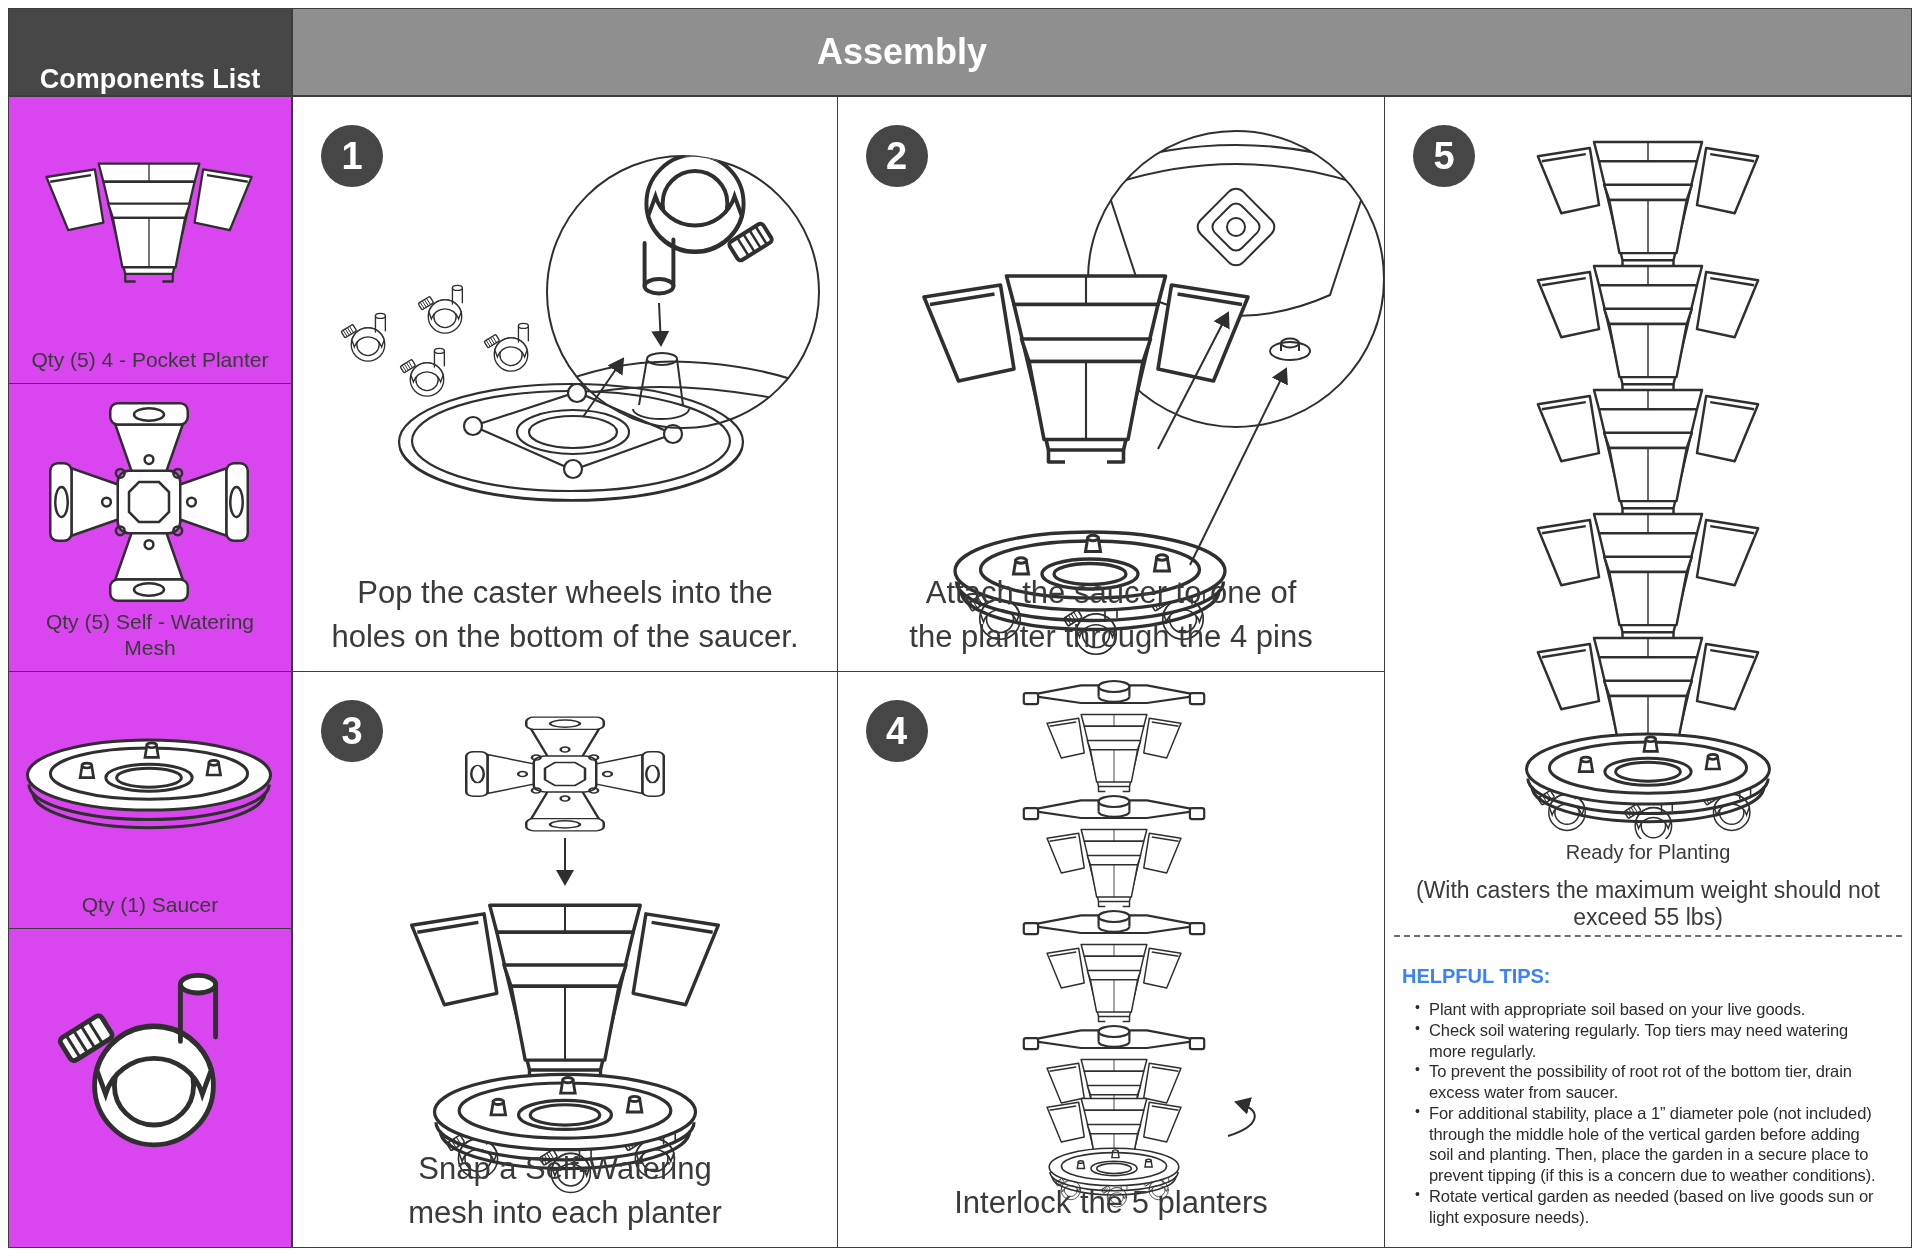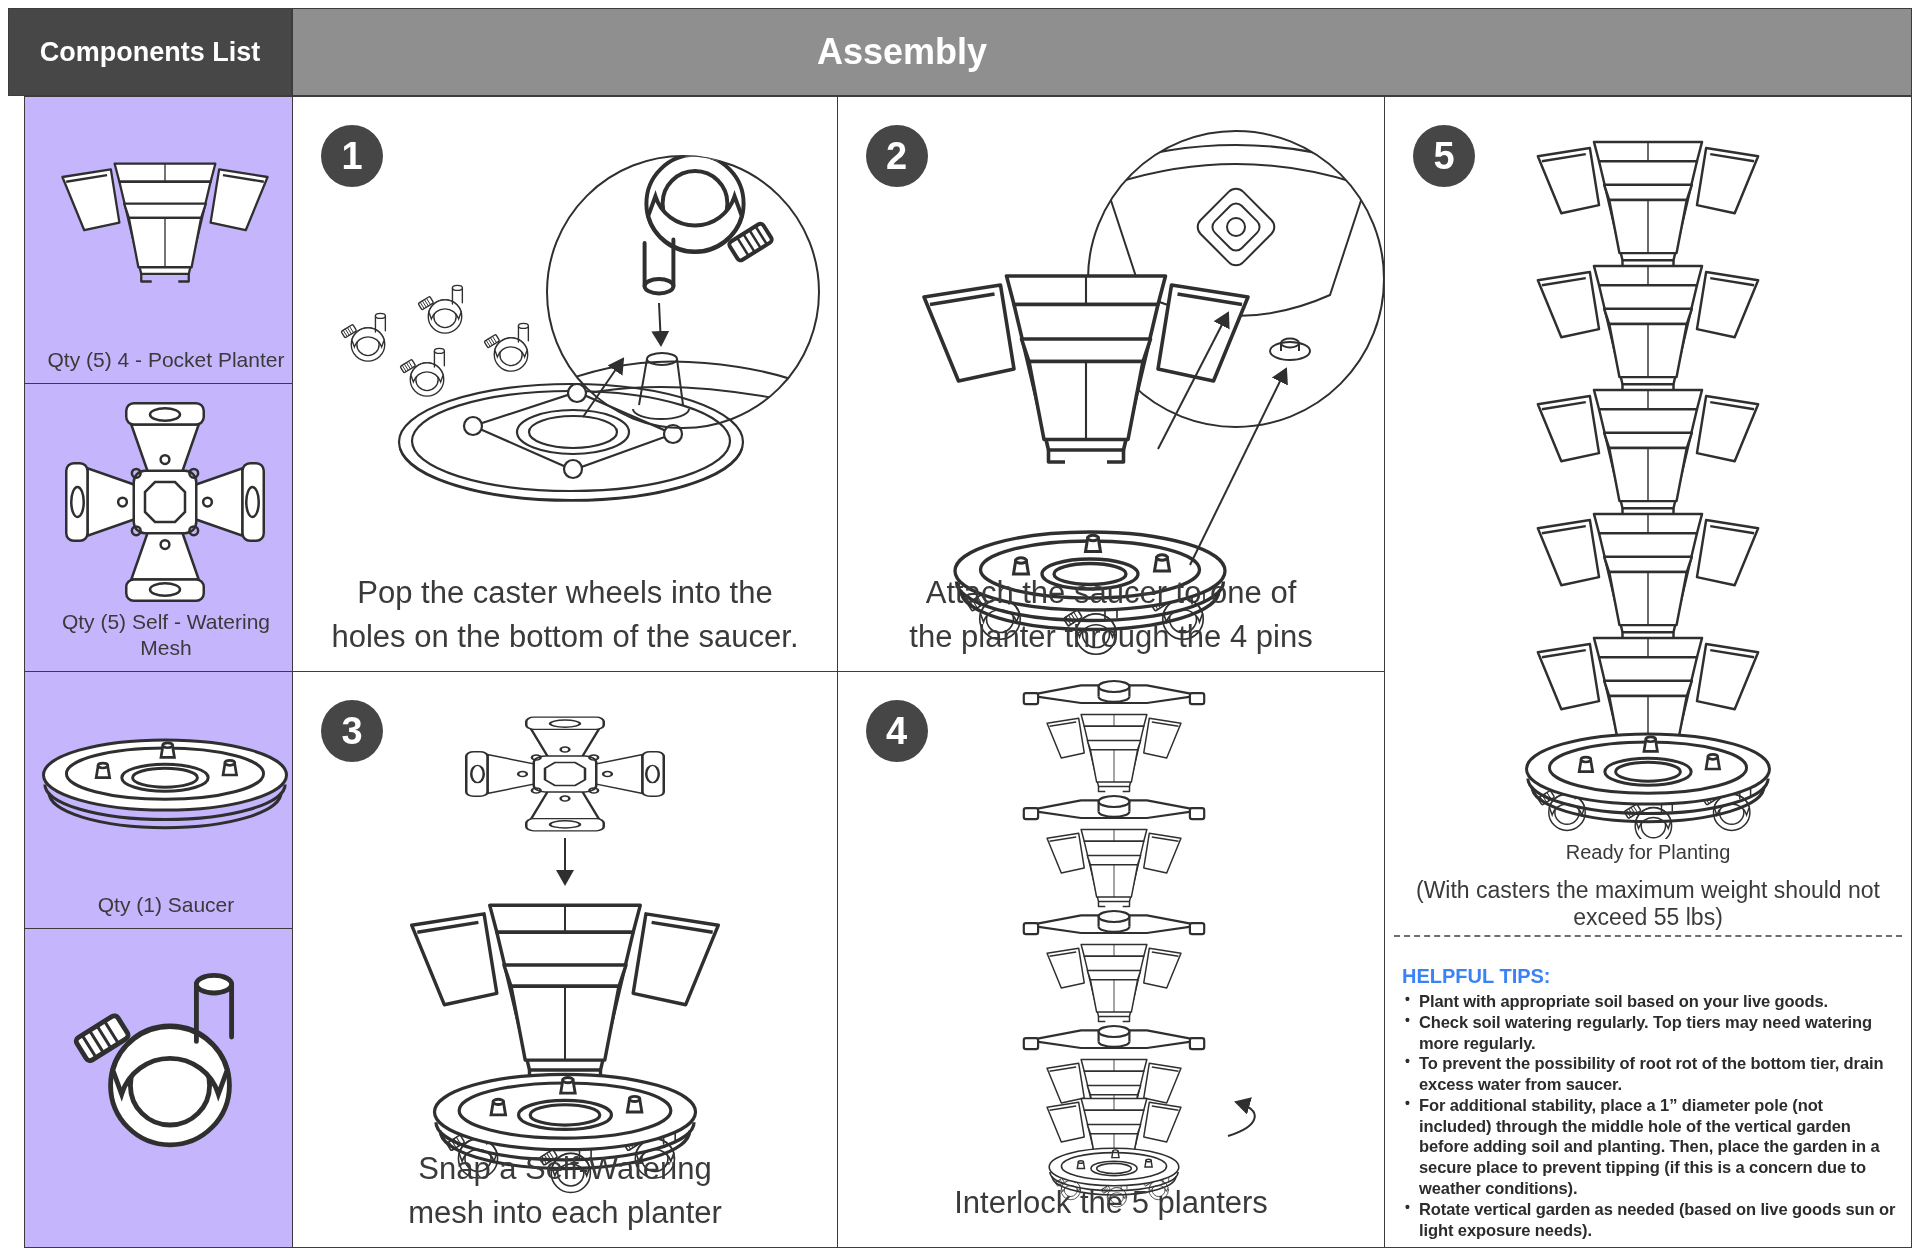--- a/index.html
+++ b/index.html
@@ -5,29 +5,29 @@
 <style>
   html,body { margin:0; padding:0; background:#ffffff; }
   .page {
     position:relative; width:1920px; height:1256px; background:#ffffff;
     font-family:"Liberation Sans", sans-serif; color:#3a3a3a; overflow:hidden;
   }
   .sheet { position:absolute; left:8px; top:8px; width:1904px; height:1240px; }
   .panel { position:absolute; box-sizing:border-box; border:1.5px solid #3c3c3c; background:#ffffff; }
   .comp-header {
     left:0; top:0; width:284px; height:88px; background:#474747;
-    display:flex; align-items:center; justify-content:center;
+    display:flex; align-items:flex-end; justify-content:center;
     color:#ffffff; font-size:27px; font-weight:bold;
   }
   .asm-header {
     left:284px; top:0; width:1620px; height:88px; background:#8f8f8f;
     display:flex; align-items:center; justify-content:center; padding-right:400px;
     color:#ffffff; font-size:36px; font-weight:bold;
   }
-  .comp-row { left:0; width:284px; background:#c4b5fd;margin-left:16px; }
+  .comp-row { left:0; width:284px; background:#d946ef; }
   .comp-row-1 { top:88px;  height:288px; }
   .comp-row-2 { top:374.5px; height:290px; }
   .comp-row-3 { top:663px; height:258px; }
   .comp-row-4 { top:919.5px; height:320.5px; }
   .comp-label {
     position:absolute; left:6px; right:6px; bottom:10px; text-align:center;
     font-size:21px; line-height:1.25; white-space:pre-line; color:#3a3a3a;
   }
   .step-1 { left:284px;  top:88px;  width:546px; height:576.5px; }
   .step-2 { left:828.5px; top:88px; width:549px; height:576.5px; }
@@ -45,21 +45,21 @@
     font-size:31px; line-height:1.42; white-space:pre-line; color:#3a3a3a; z-index:2;
   }
   .caption-single { bottom:22px; }
   .scene { position:absolute; left:0; top:0; }
   .comp-art { position:absolute; left:0; top:8px; }
   .ready-title { position:absolute; top:744px; left:0; right:0; text-align:center; font-size:20px; color:#3a3a3a; }
   .ready-sub   { position:absolute; top:780px; left:0; right:0; text-align:center; font-size:23px; color:#3a3a3a; }
   .dash-sep { position:absolute; top:838px; left:9px; right:9px; border-top:2px dashed #6e6e6e; }
   .tips { position:absolute; top:858px; left:17px; right:13px; color:#2c2c2c; }
   .tips-heading { font-size:20px; font-weight:bold; color:#3b82f6; margin:10px 0 3px 0; }
-  .tips ul { list-style:none; margin:1px; padding:0 0 0 2px;font-weight:bold; }
+  .tips ul { list-style:none; margin:11px; padding:0 0 0 2px; }
   .tips li {
     position:relative; padding-left:14px; font-size:16.5px; line-height:1.26;
     letter-spacing:-0.1px; color:#2c2c2c;
   }
   .tips li::before { content:"•"; position:absolute; left:0; top:0; font-size:14px; }
   svg .ln { stroke:#2f2f2f; stroke-width:2px; fill:none; }
 </style>
 </head>
 <body>
 

